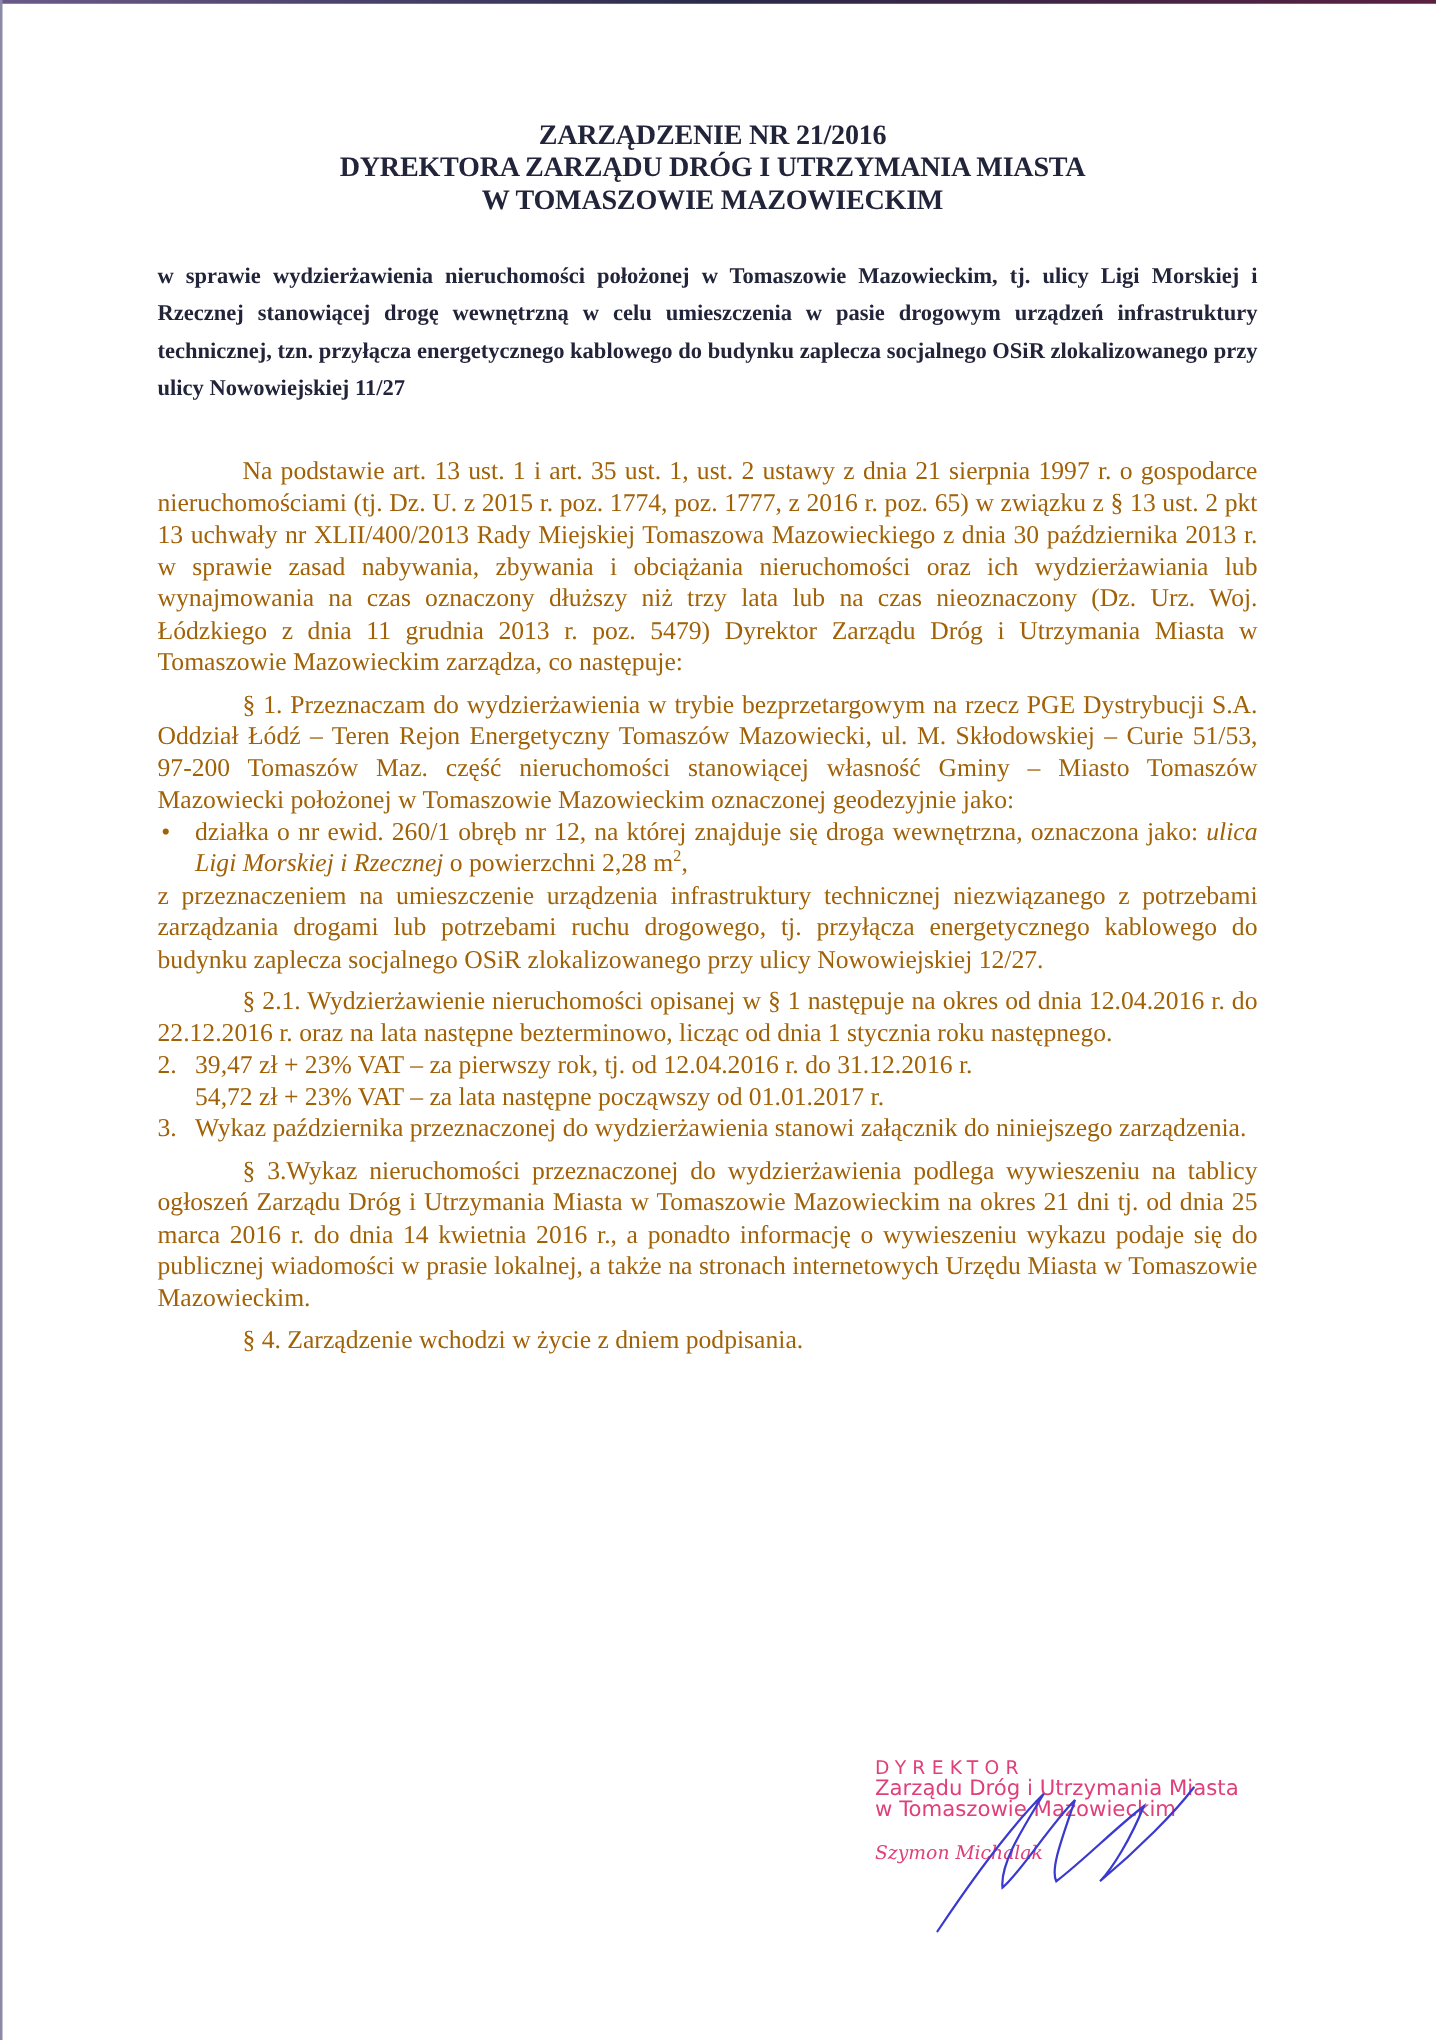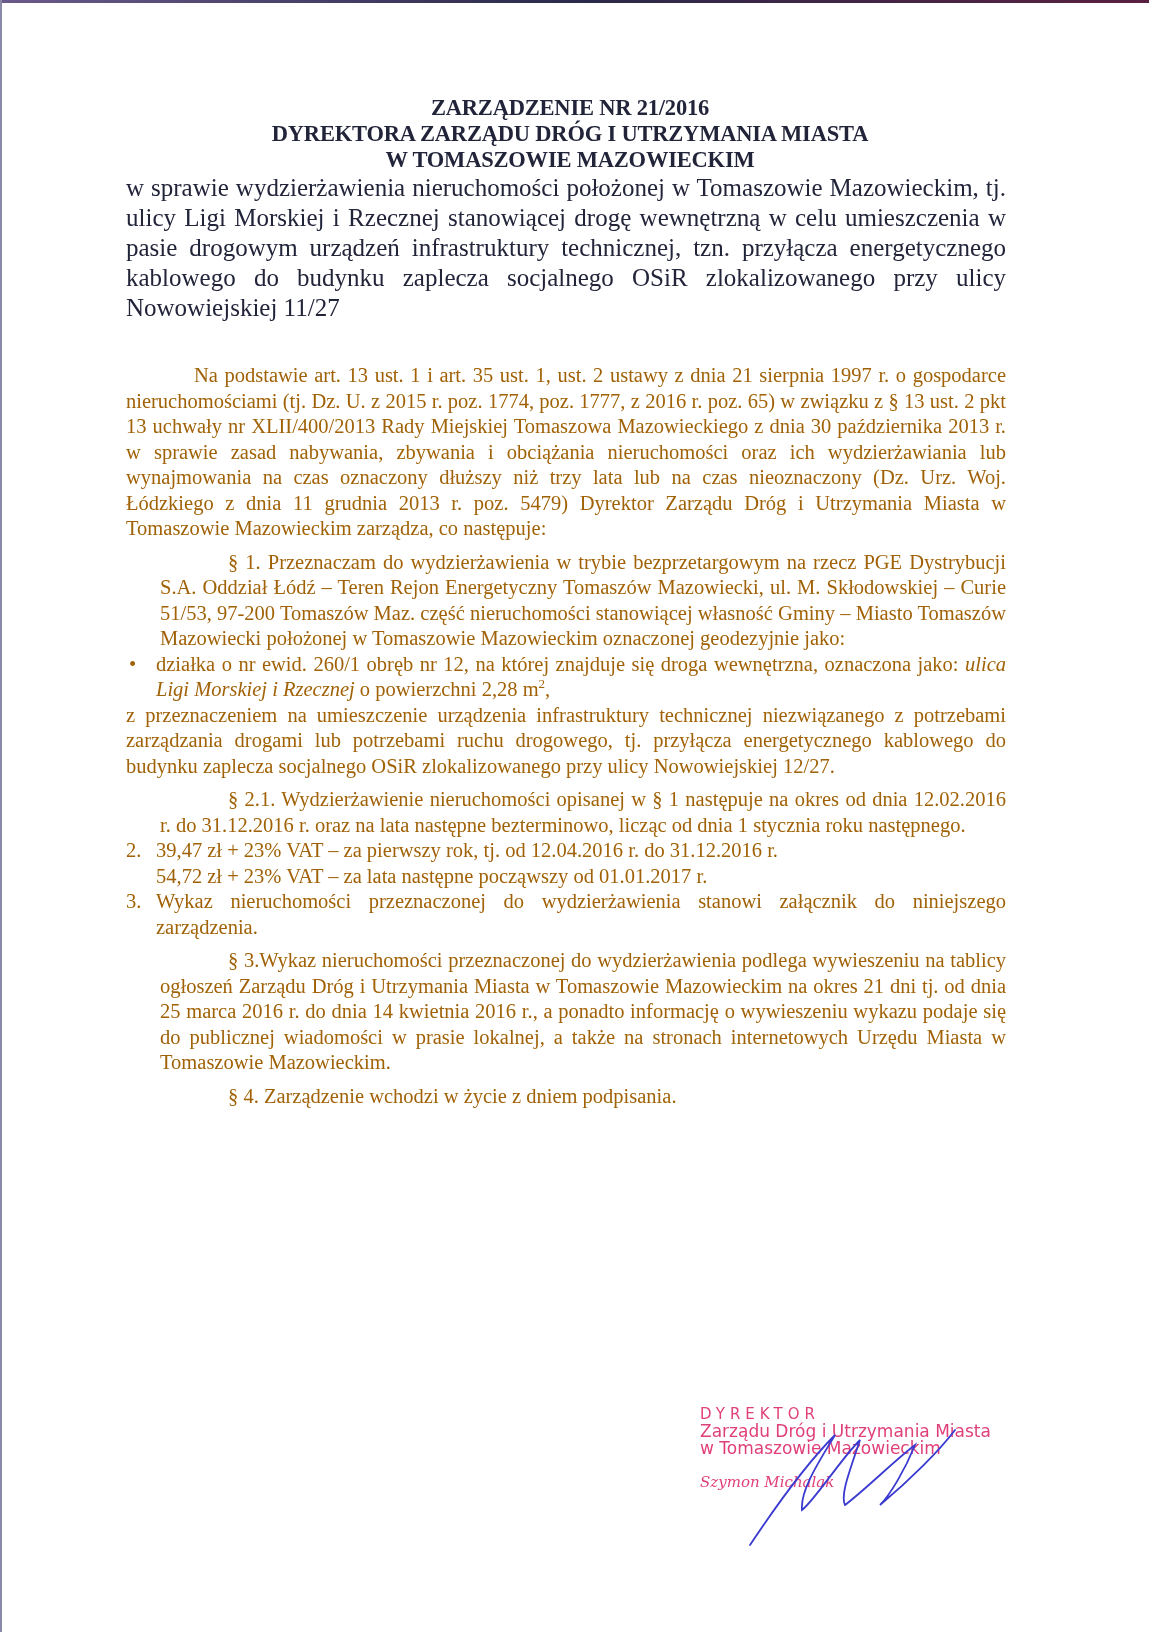--- a/index.html
+++ b/index.html
@@ -37,35 +37,36 @@
       text-align: center;
       font-weight: bold;
       font-size: 22.5px;
       line-height: 26px;
       color: #22243a;
       letter-spacing: -0.2px;
       margin-left: 8px;
     }
     .header .date-line { font-size: 21px; }
     .subject {
-      font-weight: normal;
-      font-size: 25px;
+      margin-top: 32px;
+      font-weight: bold;
+      font-size: 18px;
       line-height: 30px;
       text-align: justify;
       color: #22243a;
     }
     .body-text {
       font-size: 20.5px;
       line-height: 25.5px;
       text-align: justify;
       color: #a16207;
     }
     .para-indent { text-indent: 68px; }
     .intro { margin-top: 40px; }
-    .gap-sm { margin-top: 8px; margin-left: 34px; }
+    .gap-sm { margin-top: 8px; }
     .bullet-item {
       position: relative;
       padding-left: 30px;
     }
     .bullet-dot {
       position: absolute;
       left: 3px;
       top: 0;
     }
     .num-item {
@@ -132,31 +133,31 @@
 
   <div class="body-text para-indent gap-sm">§ 1. Przeznaczam do wydzierżawienia w trybie bezprzetargowym na rzecz PGE Dystrybucji S.A. Oddział Łódź – Teren Rejon Energetyczny Tomaszów Mazowiecki, ul. M. Skłodowskiej – Curie 51/53, 97-200 Tomaszów Maz. część nieruchomości stanowiącej własność Gminy – Miasto Tomaszów Mazowiecki położonej w Tomaszowie Mazowieckim oznaczonej geodezyjnie jako:</div>
 
   <div class="body-text bullet-item">
     <span class="bullet-dot">•</span>
     <span>działka o nr ewid. 260/1 obręb nr 12, na której znajduje się droga wewnętrzna, oznaczona jako: </span><span class="italic">ulica Ligi Morskiej i Rzecznej</span><span> o powierzchni 2,28 m</span><sup>2</sup><span>,</span>
   </div>
 
   <div class="body-text">z przeznaczeniem na umieszczenie urządzenia infrastruktury technicznej niezwiązanego z potrzebami zarządzania drogami lub potrzebami ruchu drogowego, tj. przyłącza energetycznego kablowego do budynku zaplecza socjalnego OSiR zlokalizowanego przy ulicy Nowowiejskiej 12/27.</div>
 
-  <div class="body-text para-indent gap-sm">§ 2.1. Wydzierżawienie nieruchomości opisanej w § 1 następuje na okres od dnia 12.02.2016 r. do 31.12.2016 r. oraz na lata następne bezterminowo, licząc od dnia 1 stycznia roku następnego.</div>
+  <div class="body-text para-indent gap-sm">§ 2.1. Wydzierżawienie nieruchomości opisanej w § 1 następuje na okres od dnia 12.04.2016 r. do 22.12.2016 r. oraz na lata następne bezterminowo, licząc od dnia 1 stycznia roku następnego.</div>
 
   <div class="body-text num-item">
     <span class="num-label">2.</span>
     <div>39,47 zł + 23% VAT – za pierwszy rok, tj. od 12.04.2016 r. do 31.12.2016 r.</div>
     <div>54,72 zł + 23% VAT – za lata następne począwszy od 01.01.2017 r.</div>
   </div>
 
   <div class="body-text num-item">
     <span class="num-label">3.</span>
-    <div>Wykaz nieruchomości przeznaczonej do wydzierżawienia stanowi załącznik do niniejszego zarządzenia.</div>
+    <div>Wykaz października przeznaczonej do wydzierżawienia stanowi załącznik do niniejszego zarządzenia.</div>
   </div>
 
   <div class="body-text para-indent gap-sm">§ 3.Wykaz nieruchomości przeznaczonej do wydzierżawienia podlega wywieszeniu na tablicy ogłoszeń Zarządu Dróg i Utrzymania Miasta w Tomaszowie Mazowieckim na okres 21 dni tj. od dnia 25 marca 2016 r. do dnia 14 kwietnia 2016 r., a ponadto informację o wywieszeniu wykazu podaje się do publicznej wiadomości w prasie lokalnej, a także na stronach internetowych Urzędu Miasta w Tomaszowie Mazowieckim.</div>
 
   <div class="body-text para-indent gap-sm">§ 4. Zarządzenie wchodzi w życie z dniem podpisania.</div>
 </div>
 
 <div class="stamp">
   <div class="stamp-title">DYREKTOR</div>
   <div class="stamp-line">Zarządu Dróg i Utrzymania Miasta</div>

